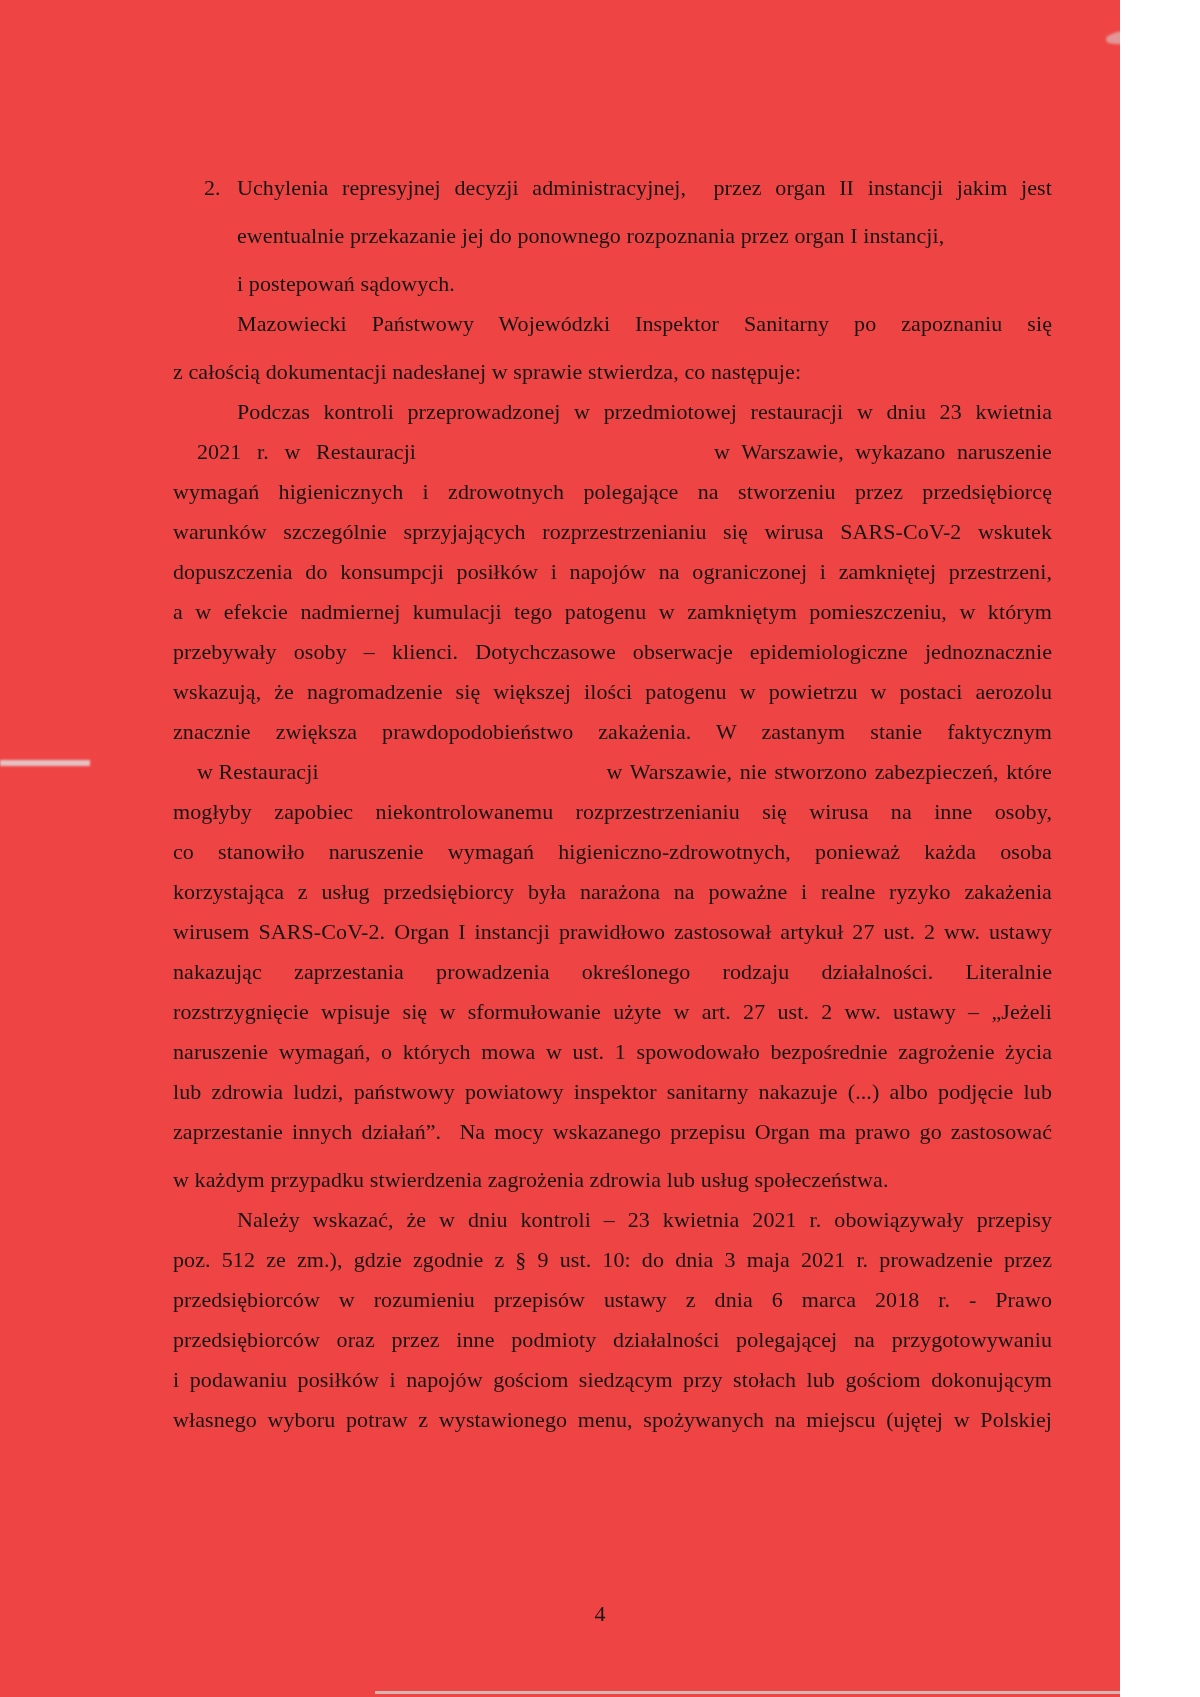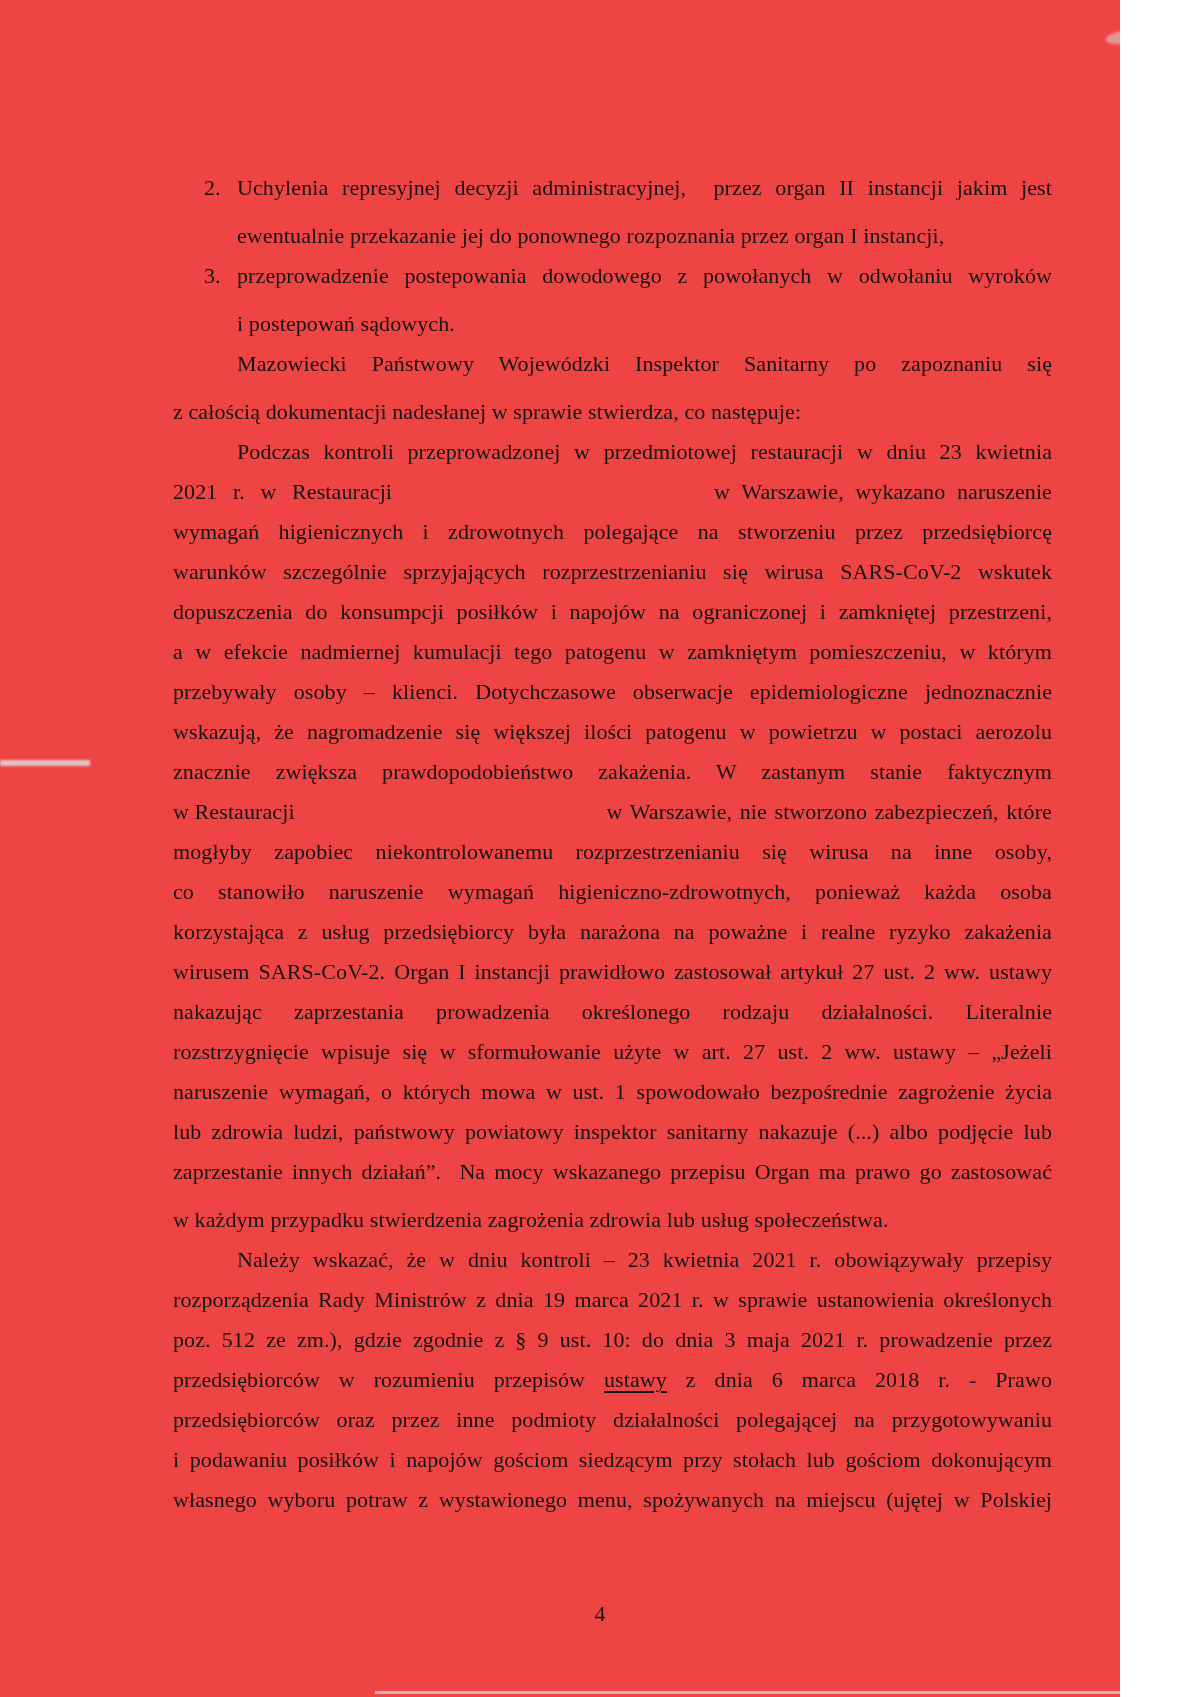--- a/index.html
+++ b/index.html
@@ -67,25 +67,26 @@
     display: inline-block;
     width: 64px;
     padding-left: 31px;
     box-sizing: border-box;
   }
   .flexline {
     display: flex;
     justify-content: space-between;
     text-align: left;
     text-align-last: left;
+    margin-left: 24px;
   }
   .ws10 { word-spacing: 10px; }
   .ws6  { word-spacing: 6px; }
   .ws2  { word-spacing: 2px; }
-  .uline { text-decoration: underline; text-underline-offset: 4px; }
+  .uline { text-underline-offset: 4px; }
   .pagenum {
     position: absolute;
     left: 0; top: 1594px;
     width: 1200px;
     text-align: center;
     font-size: 22px;
     line-height: 40px;
   }
 </style>
 </head>
@@ -95,21 +96,20 @@
 
   <div class="smudge-tr"></div>
   <div class="streak-left"></div>
   <div class="scanline-bottom"></div>
 
   <div class="textblock">
 
     <div class="line"><span class="num">2.</span><span>Uchylenia represyjnej decyzji administracyjnej,&nbsp; przez organ II instancji jakim jest</span></div>
     <div class="line nj ind">ewentualnie przekazanie jej do ponownego rozpoznania przez organ I instancji,</div>
 
-    <div class="line"><span class="num">3.</span><span>przeprowadzenie postepowania dowodowego z powołanych w odwołaniu wyroków</span></div>
     <div class="line nj ind">i postepowań sądowych.</div>
 
     <div class="line b ind">Mazowiecki Państwowy Wojewódzki Inspektor Sanitarny po zapoznaniu się</div>
     <div class="line b nj">z całością dokumentacji nadesłanej w sprawie stwierdza, co następuje:</div>
 
     <div class="line ind">Podczas kontroli przeprowadzonej w przedmiotowej restauracji w dniu 23 kwietnia</div>
     <div class="line flexline">
         <span class="ws10">2021 r. w Restauracji</span>
         <span></span>
         <span class="ws6">w Warszawie, wykazano naruszenie</span>
@@ -131,21 +131,20 @@
     <div class="line">korzystająca z usług przedsiębiorcy była narażona na poważne i realne ryzyko zakażenia</div>
     <div class="line">wirusem SARS-CoV-2. Organ I instancji prawidłowo zastosował artykuł 27 ust. 2 ww. ustawy</div>
     <div class="line">nakazując zaprzestania prowadzenia określonego rodzaju działalności. Literalnie</div>
     <div class="line">rozstrzygnięcie wpisuje się w sformułowanie użyte w art. 27 ust. 2 ww. ustawy – „Jeżeli</div>
     <div class="line">naruszenie wymagań, o których mowa w ust. 1 spowodowało bezpośrednie zagrożenie życia</div>
     <div class="line">lub zdrowia ludzi, państwowy powiatowy inspektor sanitarny nakazuje (...) albo podjęcie lub</div>
     <div class="line">zaprzestanie innych działań”.&nbsp; Na mocy wskazanego przepisu Organ ma prawo go zastosować</div>
     <div class="line nj">w każdym przypadku stwierdzenia zagrożenia zdrowia lub usług społeczeństwa.</div>
 
     <div class="line ind">Należy wskazać, że w dniu kontroli – 23 kwietnia 2021 r. obowiązywały przepisy</div>
-    <div class="line">rozporządzenia Rady Ministrów z dnia 19 marca 2021 r. w sprawie ustanowienia określonych</div>
     <div class="line">poz. 512 ze zm.), gdzie zgodnie z § 9 ust. 10: do dnia 3 maja 2021 r. prowadzenie przez</div>
     <div class="line"><span>przedsiębiorców w rozumieniu przepisów</span> <span class="uline">ustawy</span> <span>z dnia 6 marca 2018 r. - Prawo</span></div>
     <div class="line">przedsiębiorców oraz przez inne podmioty działalności polegającej na przygotowywaniu</div>
     <div class="line">i podawaniu posiłków i napojów gościom siedzącym przy stołach lub gościom dokonującym</div>
     <div class="line">własnego wyboru potraw z wystawionego menu, spożywanych na miejscu (ujętej w Polskiej</div>
 
   </div>
 
   <div class="pagenum">4</div>
 

